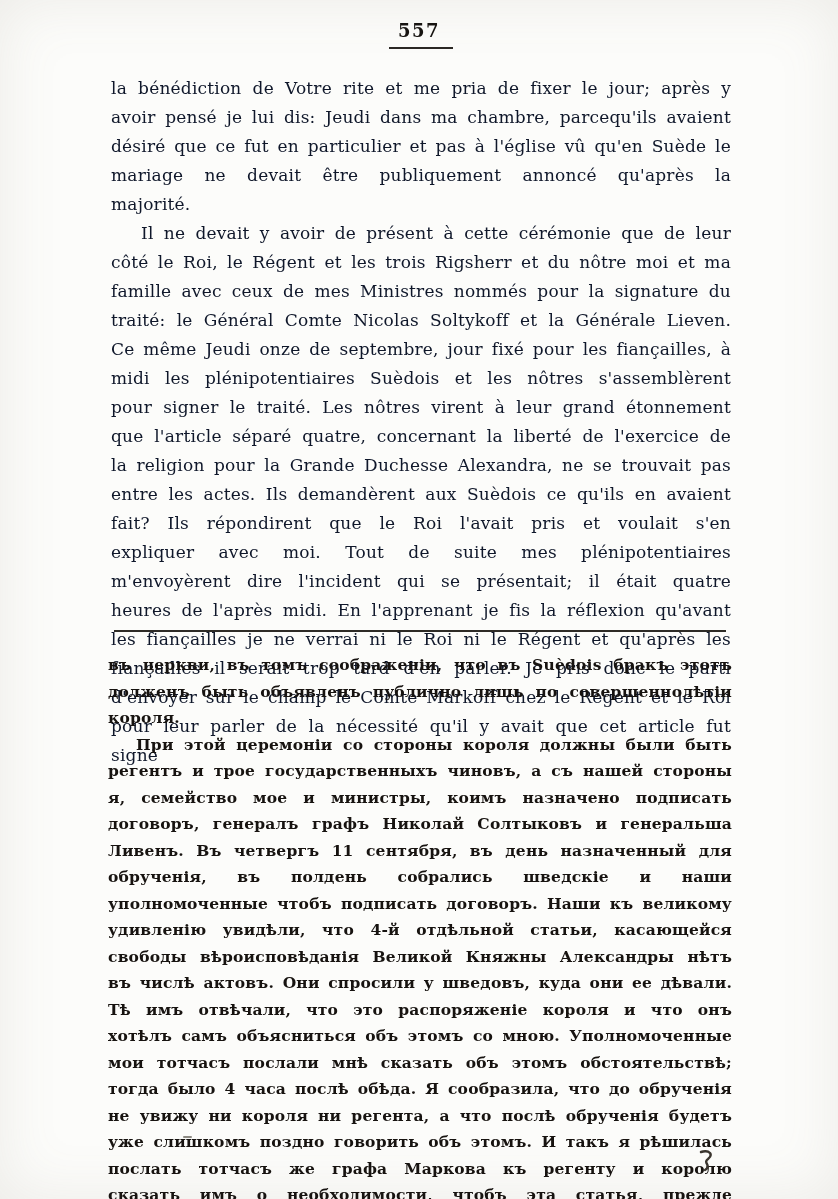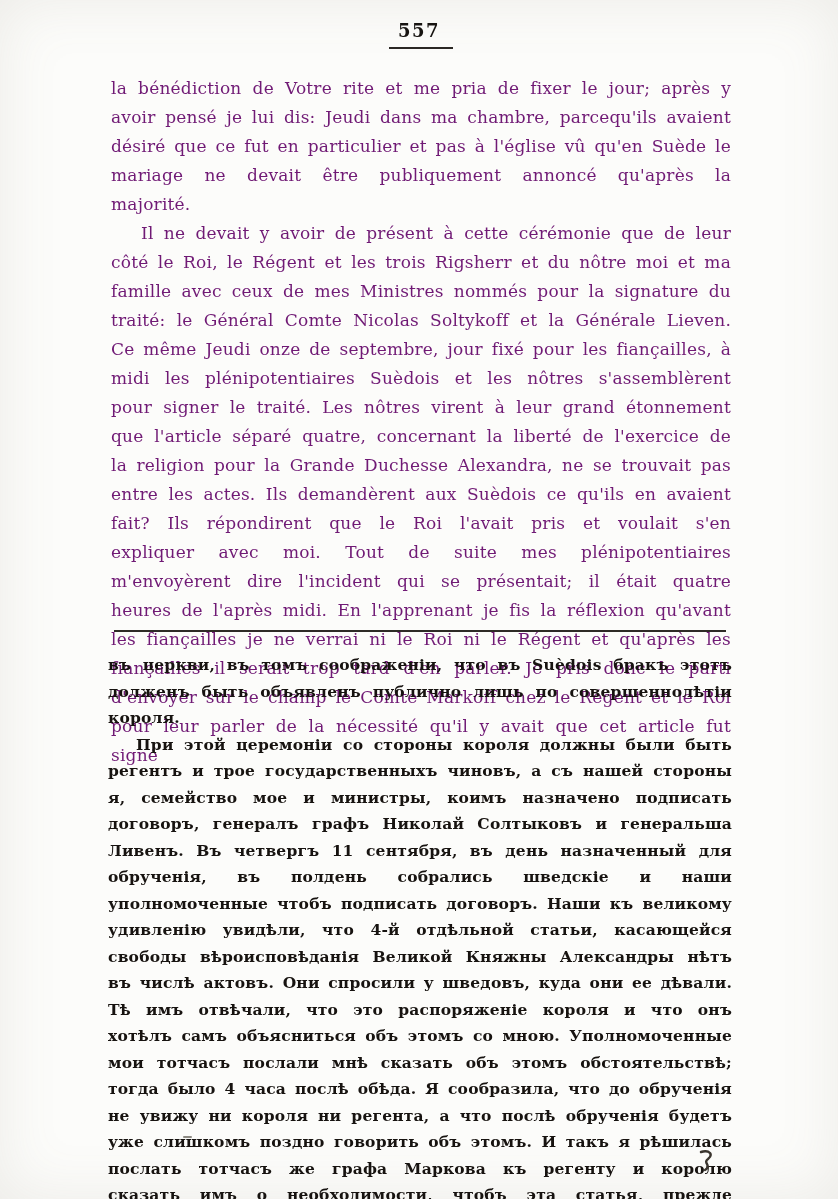--- a/index.html
+++ b/index.html
@@ -44,21 +44,21 @@
   .french-section {
     position: absolute;
     top: 74px;
     left: 111px;
     width: 620px;
     font-size: 17px;
     line-height: 29px;
     text-align: justify;
     letter-spacing: 0.2px;
     word-spacing: 3px;
-    color: #701a75;
+    color: #0f172a;
   }
   .french-section p {
     margin: 0;
   }
   .french-section p.indented {
     text-indent: 30px;
   }
   .french-section p.full-last-line {
     text-align-last: justify;
   }

